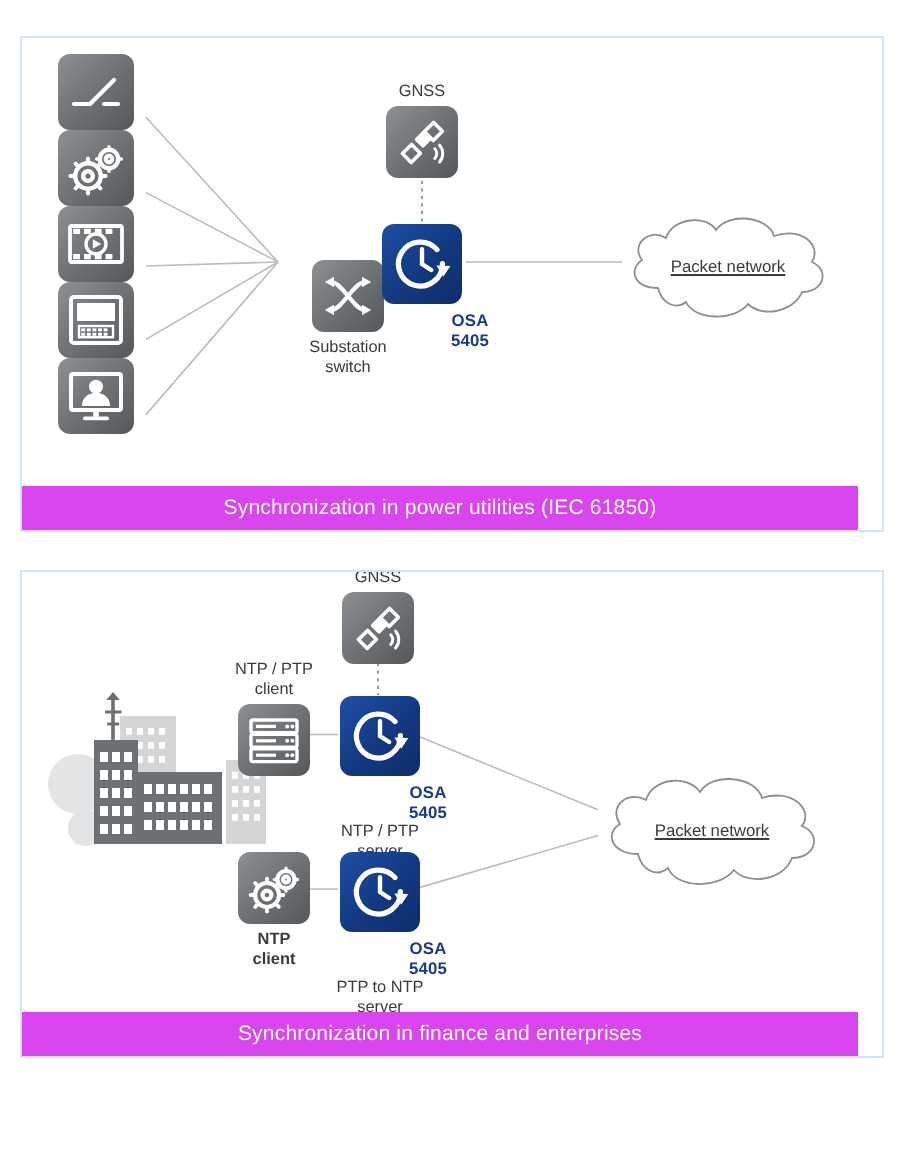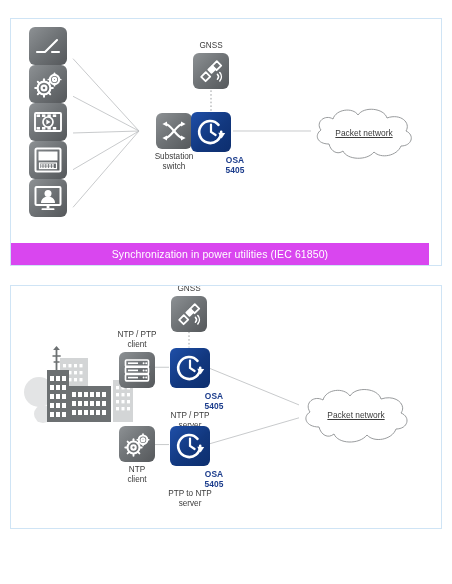--- a/index.html
+++ b/index.html
@@ -204,21 +204,21 @@
         <svg width="38" height="38" viewBox="0 0 38 38">
           <rect x="6.5" y="8" width="25" height="18" rx="1" fill="none" stroke="#ffffff" stroke-width="2"></rect>
           <path d="M12 24 c0-4.2 3.2-6.6 7-6.6 s7 2.4 7 6.6 Z" fill="#ffffff"></path>
           <circle cx="19" cy="14.4" r="3.5" fill="#ffffff"></circle>
           <rect x="17.6" y="26" width="2.8" height="3.4" fill="#ffffff"></rect>
           <rect x="12.5" y="29.2" width="13" height="1.9" rx=".9" fill="#ffffff"></rect>
         </svg>
       </div>
     </div>
 
-    <div class="node" style="left:128px; top:94px; width:70px;">
+    <div class="node" style="left:128px; top:111px; width:70px;">
       <div class="tile grey" style="width:36px;height:36px;">
         <svg width="36" height="36" viewBox="0 0 36 36">
           <g stroke="#ffffff" stroke-width="2.1" fill="none" stroke-linecap="round">
             <path d="M9.5 11 C15 11 21 25 26.5 25"></path>
             <path d="M9.5 25 C15 25 21 11 26.5 11"></path>
           </g>
           <g fill="#ffffff">
             <path d="M6.4 11 l4.6-2.6 v5.2 Z"></path>
             <path d="M6.4 25 l4.6-2.6 v5.2 Z"></path>
             <path d="M29.6 11 l-4.6-2.6 v5.2 Z"></path>
@@ -420,21 +420,21 @@
           <path d="M27.5 12.8 A11 11 0 1 0 30.2 19.8" fill="none" stroke="#ffffff" stroke-width="2.6" stroke-linecap="round"></path>
           <path d="M30.6 26.4 l3.6-5.4 -7 -0.3 Z" fill="#ffffff"></path>
           <path d="M20 12.6 V20 L24.6 23" stroke="#ffffff" stroke-width="2.2" fill="none" stroke-linecap="round"></path>
         </svg>
       </div>
       <div class="lbl below brand">OSA 5405</div>
       <div class="lbl">NTP / PTP
 server</div>
     </div>
 
-    <div class="node" style="left:106px; top:140px; width:40px;">
+    <div class="node" style="left:106px; top:140px; width:40px;font-weight:bold;">
       <div class="tile grey" style="width:36px;height:36px;">
         <svg width="36" height="36" viewBox="0 0 36 36">
           <g fill="none" stroke="#ffffff" stroke-width="2.1">
             <circle cx="14.5" cy="21.5" r="6"></circle>
             <circle cx="14.5" cy="21.5" r="2.2"></circle>
             <circle cx="24" cy="13.8" r="4.3"></circle>
             <circle cx="24" cy="13.8" r="1.5"></circle>
           </g>
           <g stroke="#ffffff" stroke-width="1.9" stroke-linecap="round">
             <line x1="14.5" y1="13.3" x2="14.5" y2="15.1"></line>
@@ -476,13 +476,14 @@
         <svg width="118" height="66" viewBox="0 0 118 66">
           <path d="M22 45 C9 45 5 35 13 30 C7 21 17 13 26 18 C29 7 47 5 53 14
                    C59 4 81 6 84 17 C99 12 110 23 104 31 C114 35 111 47 99 47
                    C95 58 77 61 70 53 C62 63 41 62 37 52 C31 57 24 53 22 45 Z" fill="#ffffff" stroke="#8d9092" stroke-width="0.9"></path>
         </svg>
         <div class="cloud-label">Packet network</div>
       </div>
     </div>
 
   </div>
+  <div class="caption">Synchronization in finance and enterprises</div>
 </div>
 
 </body></html>

